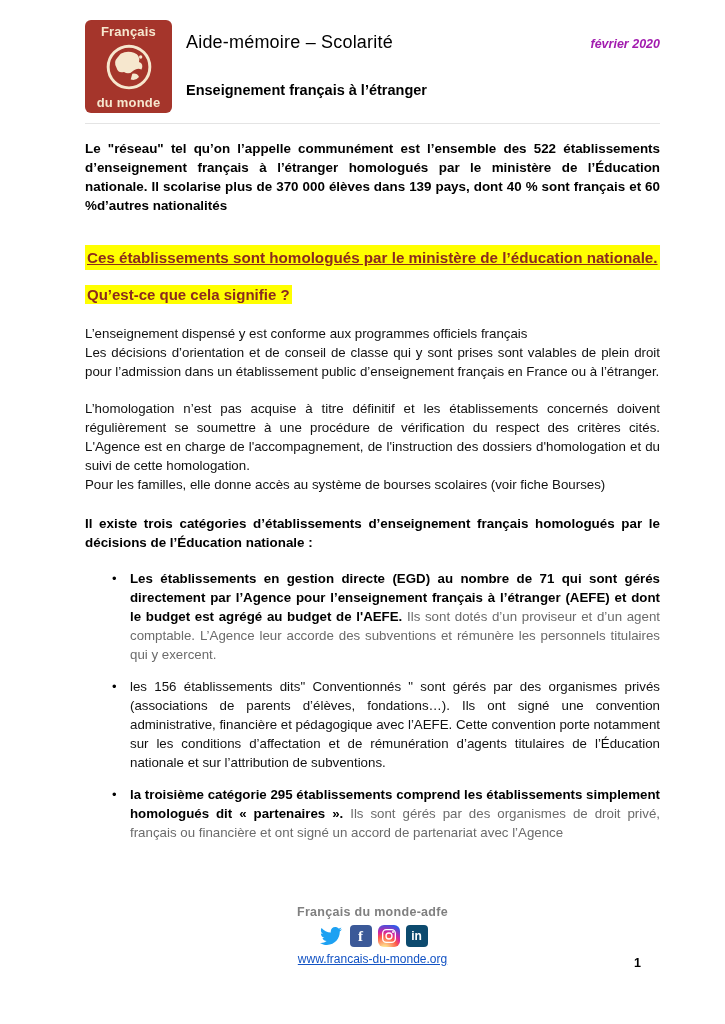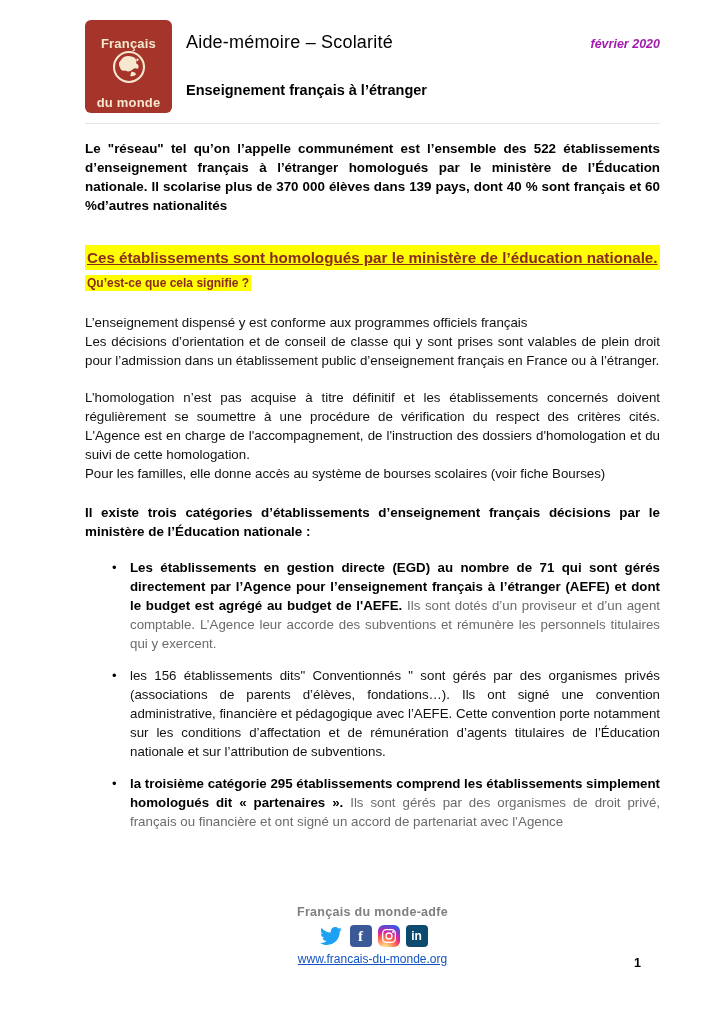--- a/index.html
+++ b/index.html
@@ -31,21 +31,21 @@
     background: #a5352b;
     border-radius: 6px;
     color: #f6e7ce;
     display: flex;
     flex-direction: column;
     align-items: center;
     justify-content: space-between;
     padding: 4px 2px 3px 2px;
     flex: 0 0 auto;
   }
-  .logo-line { font-size: 13px; font-weight: bold; letter-spacing: 0.2px; margin-top: 12px; }
+  .logo-line { font-size: 13px; font-weight: bold; letter-spacing: 0.2px; }
   .logo-globe { width: 52px; height: 50px; margin: -2px 0; }
 
   .title-block { margin-left: 14px; padding-top: 12px; }
   .doc-title {
     font-size: 18px;
     font-weight: normal;
     letter-spacing: 0.2px;
     color: #000000;
   }
   .doc-subtitle {
@@ -78,21 +78,21 @@
   .hl-statement {
     background: #ffff00;
     color: #8b2a1e;
     font-size: 15.2px;
     font-weight: bold;
     line-height: 23px;
     text-align: justify;
     padding: 1px 2px;
     text-decoration: underline;
   }
-  .hl-question { margin-top: 2px; font-size: 12px; font-weight: bold; line-height: 23px; }
+  .hl-question { margin-top: 13px; font-size: 15px; font-weight: bold; line-height: 23px; }
   .hl-question span { background: #ffff00; color: #8b2a1e; padding: 1px 2px; }
 
   .para { margin-top: 18px; }
   .para .pline {
     font-size: 13.3px;
     line-height: 19px;
     text-align: justify;
     color: #111111;
   }
 
@@ -223,21 +223,21 @@
   <div class="para">
     <div class="pline">L’enseignement dispensé y est conforme aux programmes officiels français</div>
     <div class="pline">Les décisions d’orientation et de conseil de classe qui y sont prises sont valables de plein droit pour l’admission dans un établissement public d’enseignement français en France ou à l’étranger.</div>
   </div>
 
   <div class="para">
     <div class="pline">L’homologation n’est pas acquise à titre définitif et les établissements concernés doivent régulièrement se soumettre à une procédure de vérification du respect des critères cités. L'Agence est en charge de l'accompagnement, de l'instruction des dossiers d'homologation et du suivi de cette homologation.</div>
     <div class="pline">Pour les familles, elle donne accès au système de bourses scolaires (voir fiche Bourses)</div>
   </div>
 
-  <div class="cat-heading">Il existe trois catégories d’établissements d’enseignement français décisions par le ministère de l’Éducation nationale :</div>
+  <div class="cat-heading">Il existe trois catégories d’établissements d’enseignement français homologués par le décisions de l’Éducation nationale :</div>
 
   <ul class="bullets">
     <li>
       <span class="b-main-semibold">Les établissements en gestion directe (EGD) au nombre de 71 qui sont gérés directement par l’Agence pour l’enseignement français à l’étranger (AEFE) et dont le budget est agrégé au budget de l'AEFE. </span><span class="b-secondary">Ils sont dotés d’un proviseur et d’un agent comptable. L’Agence leur accorde des subventions et rémunère les personnels titulaires qui y exercent.</span>
     </li>
     <li>
       <span class="b-main-regular">les 156 établissements dits" Conventionnés " sont gérés par des organismes privés (associations de parents d’élèves, fondations…). Ils ont signé une convention administrative, financière et pédagogique avec l’AEFE. Cette convention porte notamment sur les conditions d’affectation et de rémunération d’agents titulaires de l’Éducation nationale et sur l’attribution de subventions.</span><span class="b-secondary"></span>
     </li>
     <li>
       <span class="b-main-semibold">la troisième catégorie 295 établissements comprend les établissements simplement homologués dit « partenaires ».  </span><span class="b-secondary">Ils sont gérés par des organismes de droit privé, français ou financière et ont signé un accord de partenariat avec l’Agence</span>

